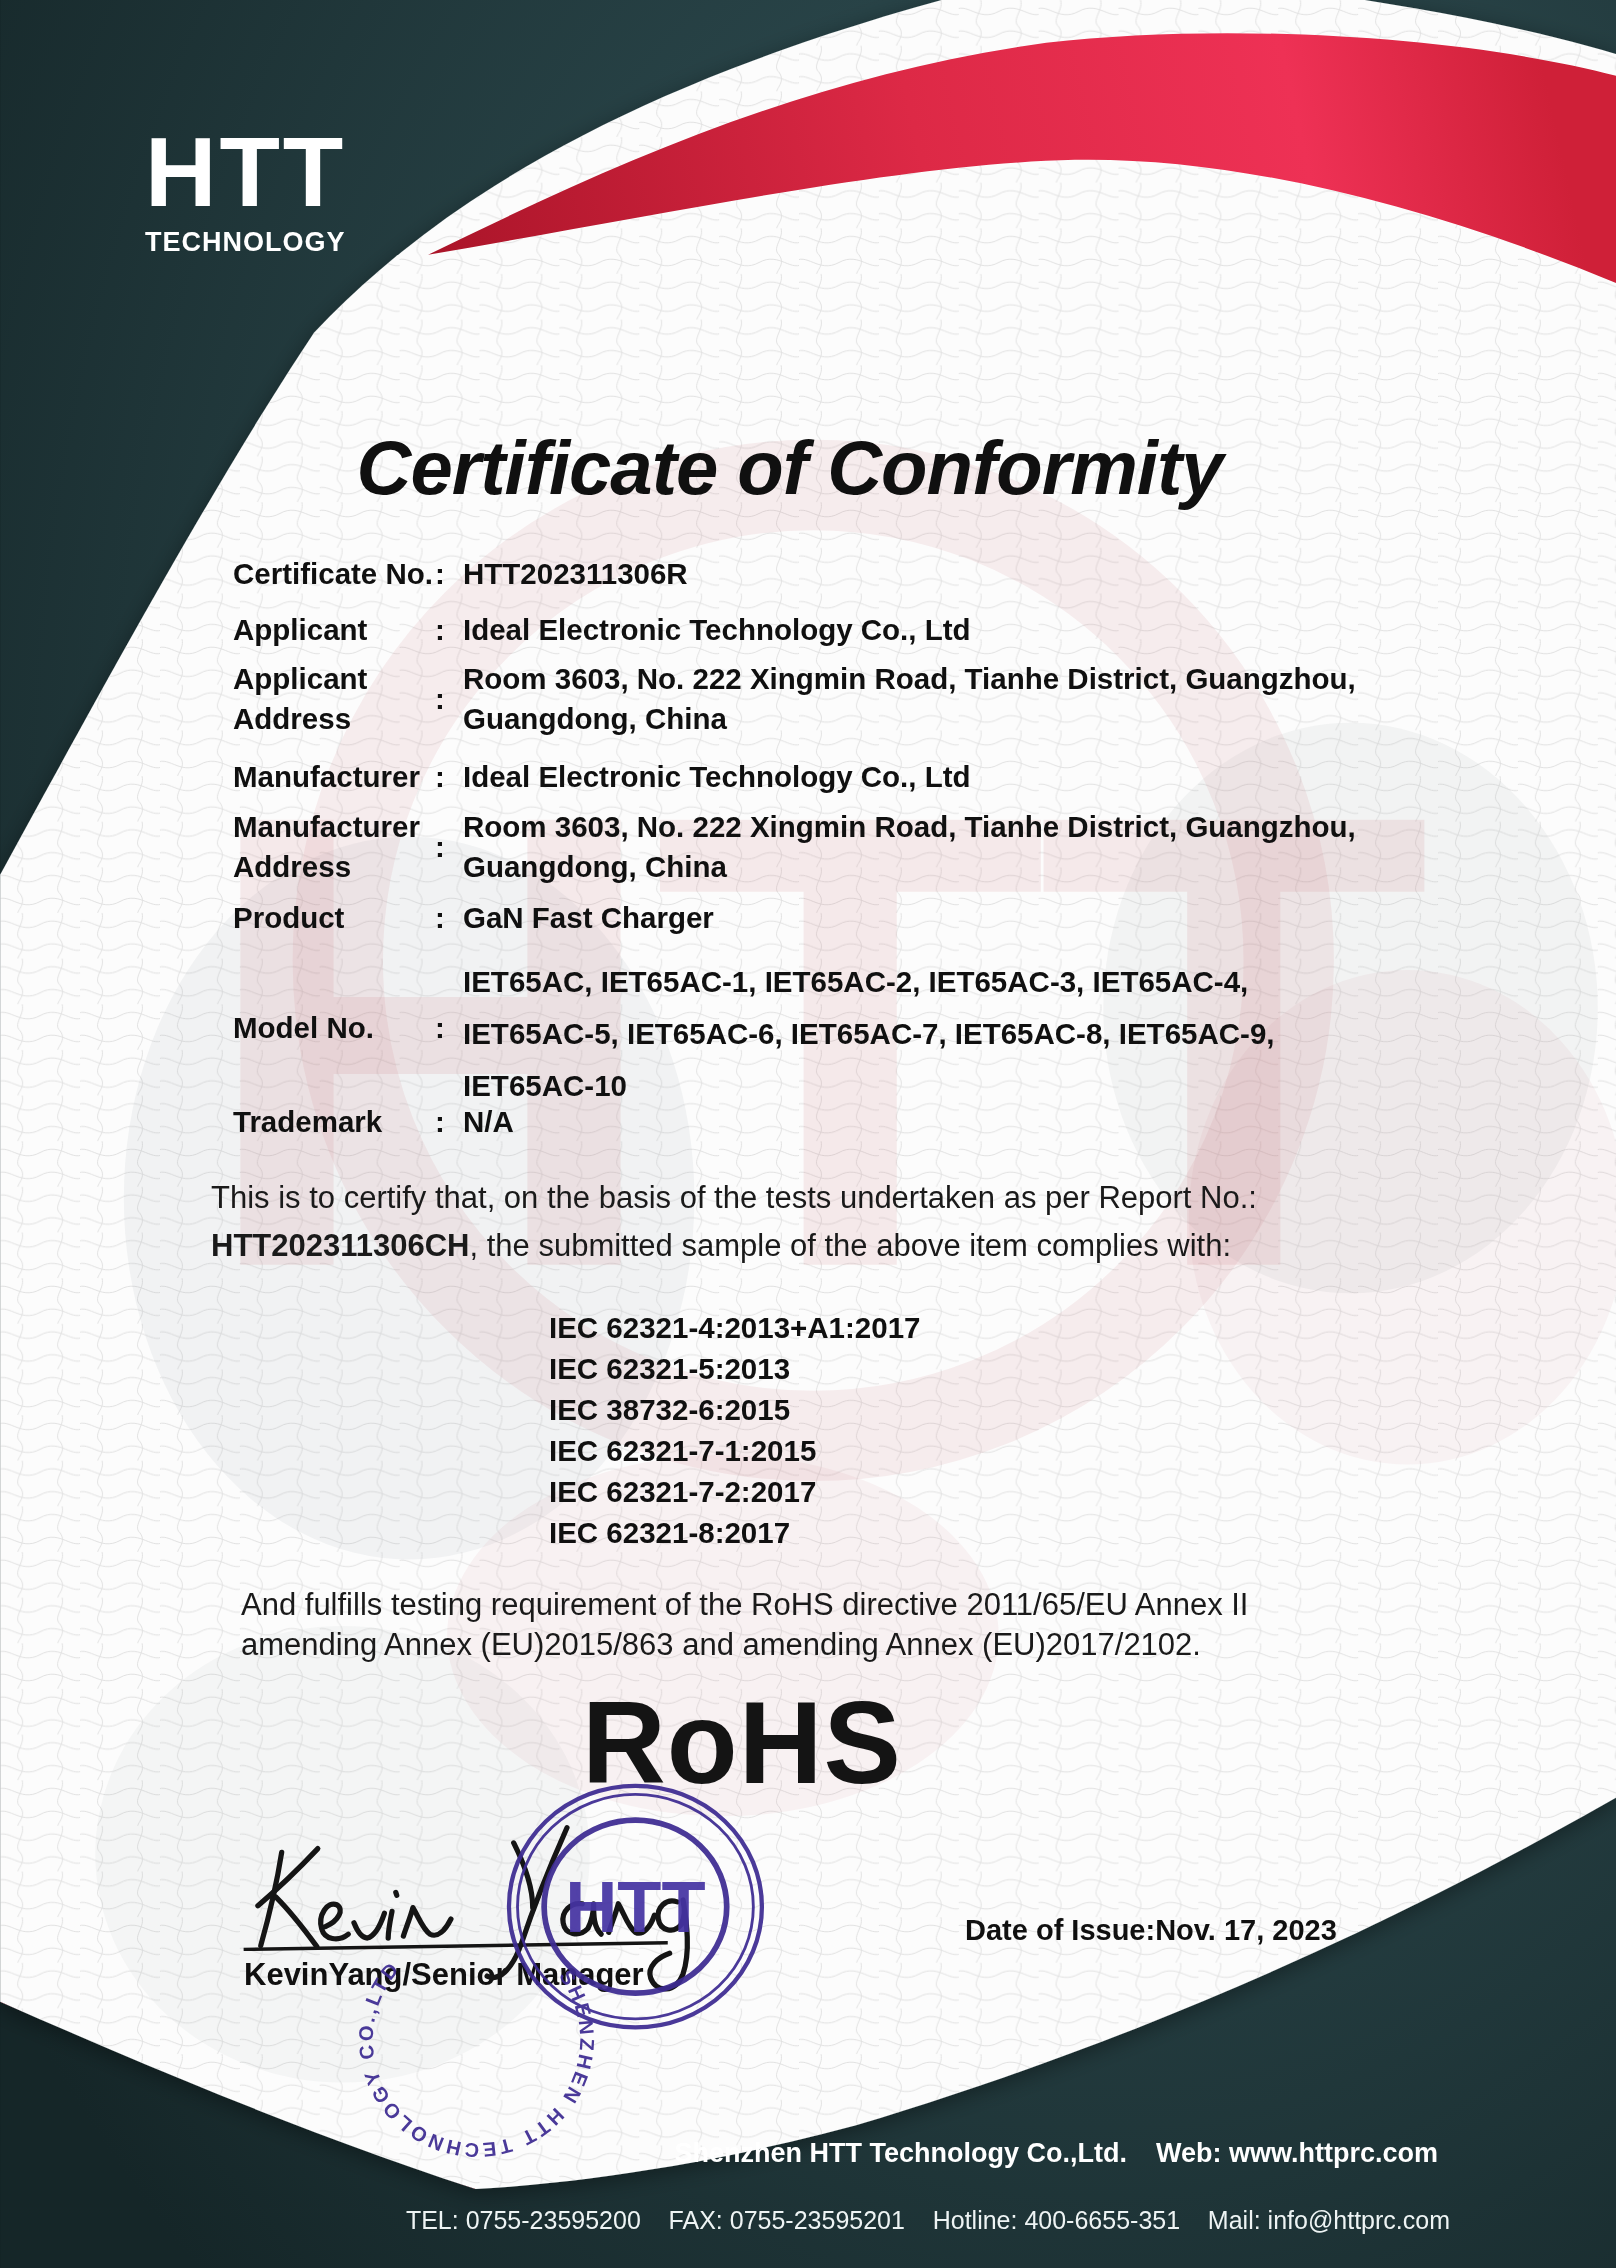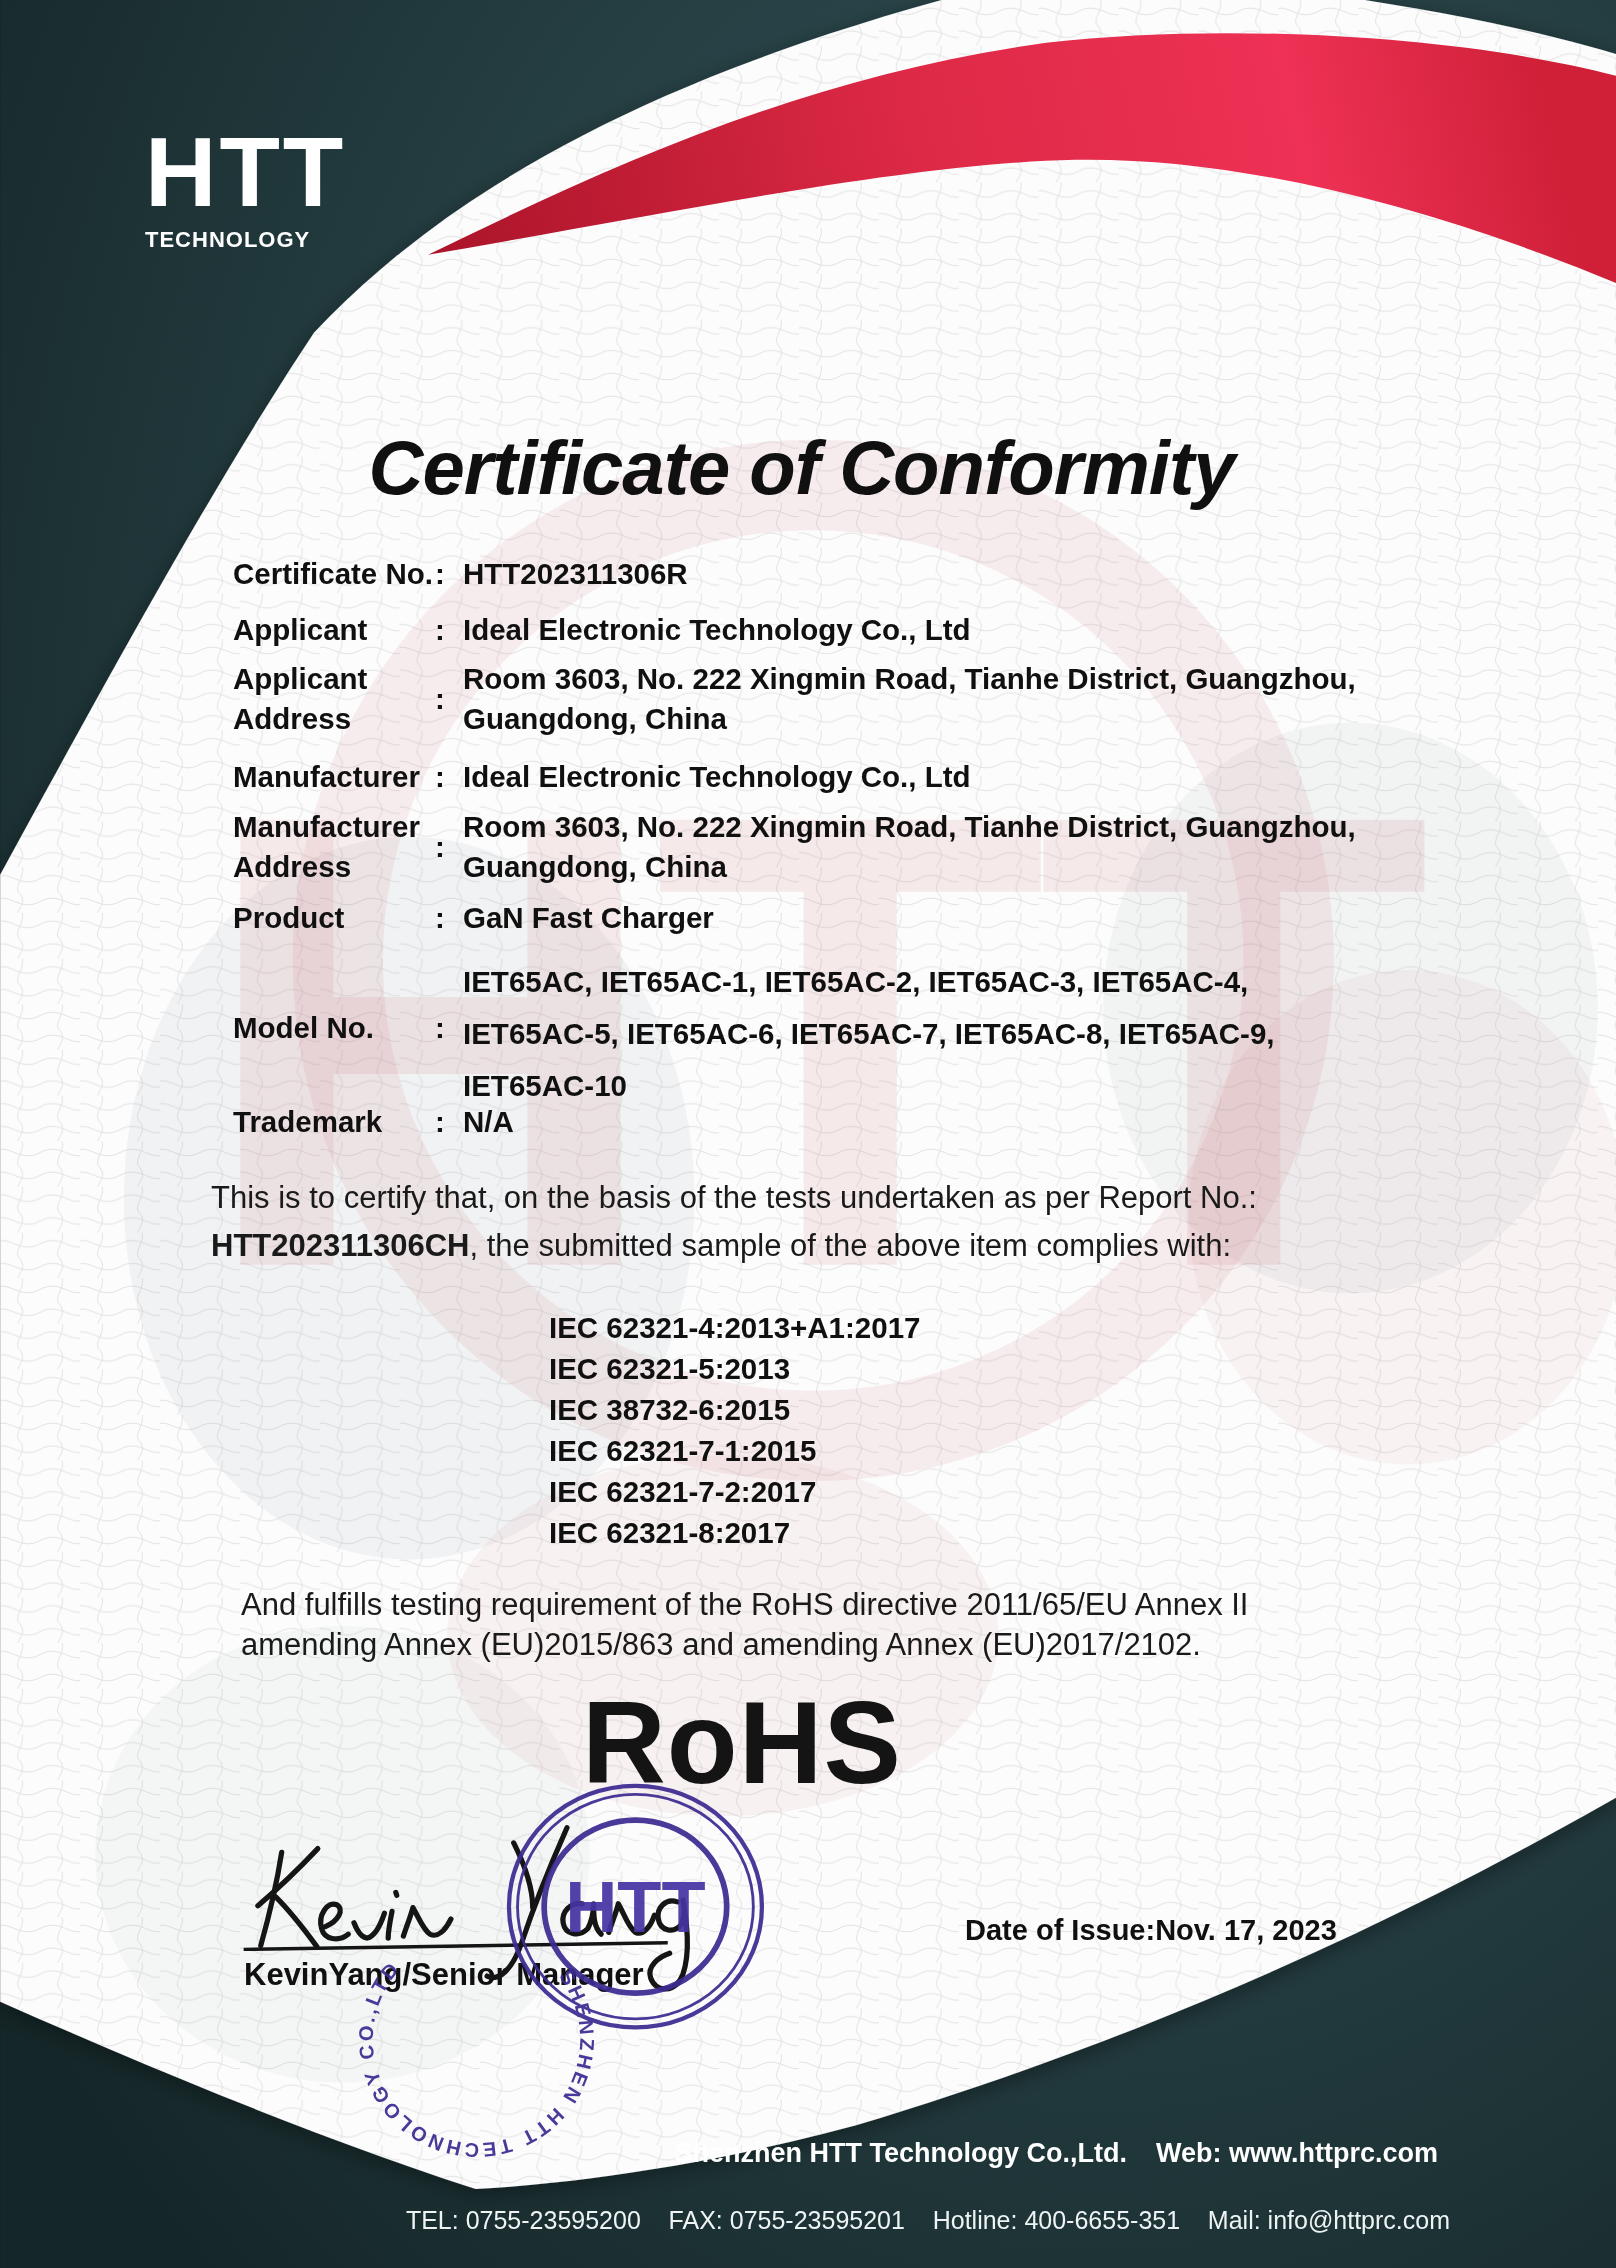--- a/index.html
+++ b/index.html
@@ -5,24 +5,24 @@
   html,body{margin:0;padding:0;background:#0e1c1e;}
   .page{position:relative;width:1617px;height:2268px;overflow:hidden;
         font-family:"Liberation Sans",sans-serif;color:#161616;
         background:radial-gradient(ellipse at 70% 38%, #3c5a60 0%, #27424 6 45%, #172a2d 100%);}
   svg.bg,svg.fg{position:absolute;left:0;top:0;width:1617px;height:2268px;}
   svg.fg{pointer-events:none;}
   .abs{position:absolute;}
   
   .logo{left:145px;top:122px;color:#fff;}
   .logo .big{font-size:99px;font-weight:800;letter-spacing:2.9px;line-height:1;}
-  .logo .sub{font-size:22px;font-weight:700;letter-spacing:1px;margin-top:5.7px;}
+  .logo .sub{font-size:27px;font-weight:700;letter-spacing:1px;margin-top:5.7px;}
   
   .title{left:0;top:424px;width:1579px;text-align:center;font-size:76px;font-weight:700;
-         font-style:italic;letter-spacing:-1px;color:#101010;padding-left:12px;}
+         font-style:italic;letter-spacing:-1px;color:#101010;}
   
   .frow{position:absolute;font-size:29.5px;font-weight:700;line-height:40px;color:#101010;}
   .frow .lab{position:absolute;left:0;top:0;width:200px;}
   .frow .col{position:absolute;left:202px;top:0;}
   .frow .val{position:absolute;left:230px;top:0;width:951px;}
   
   .para{font-size:31px;line-height:48px;font-weight:400;color:#1a1a1a;}
   .std{font-size:29.5px;font-weight:700;line-height:41px;color:#101010;}
   .rohs{font-size:116px;font-weight:800;letter-spacing:1px;color:#141414;line-height:1;}
   .sig-label{font-size:31px;font-weight:700;color:#101010;}

